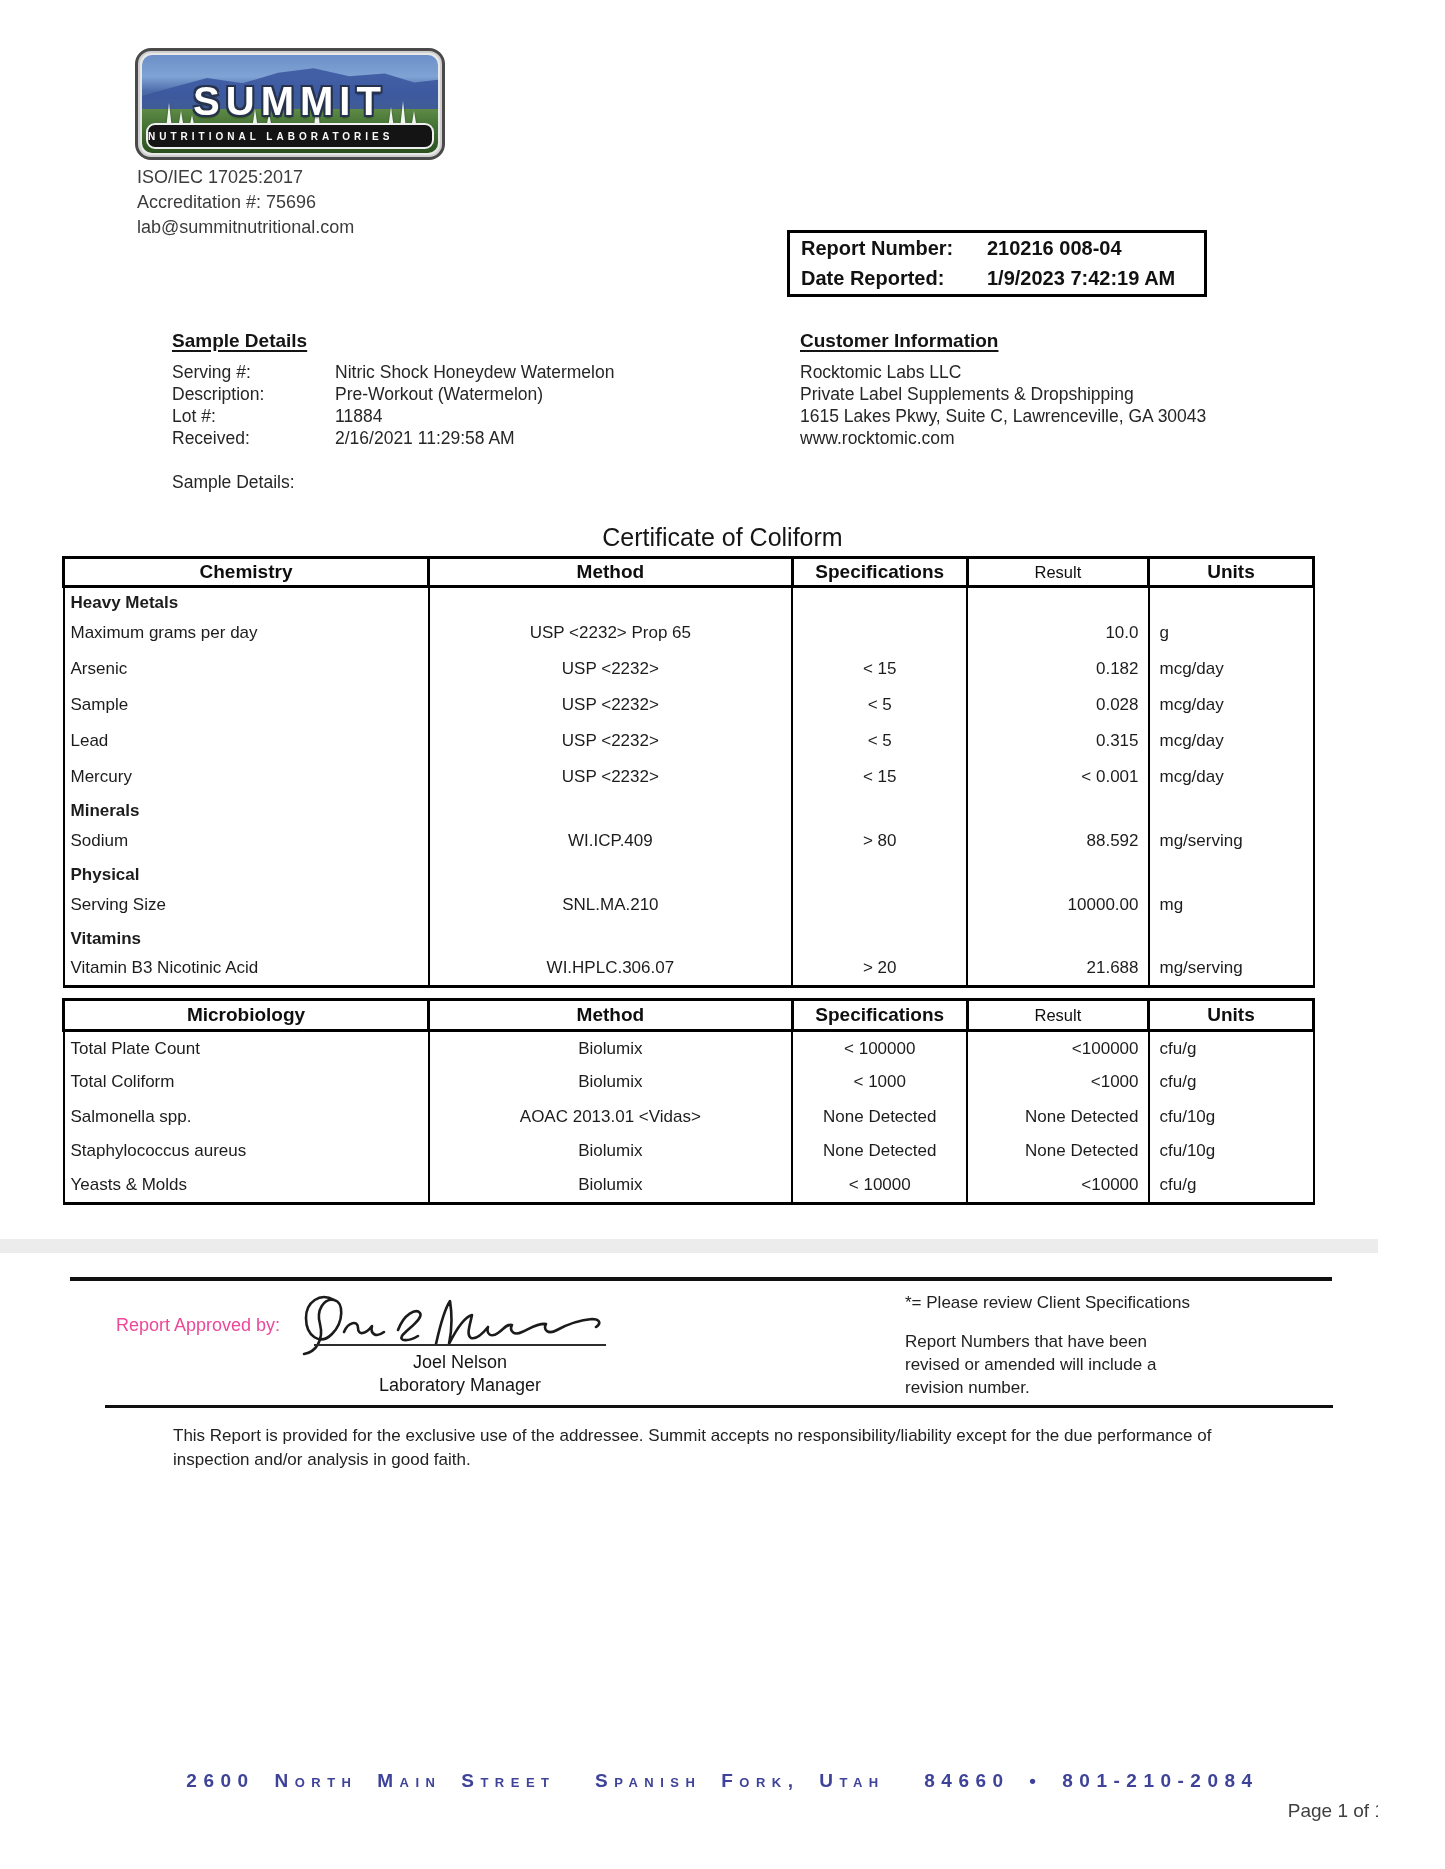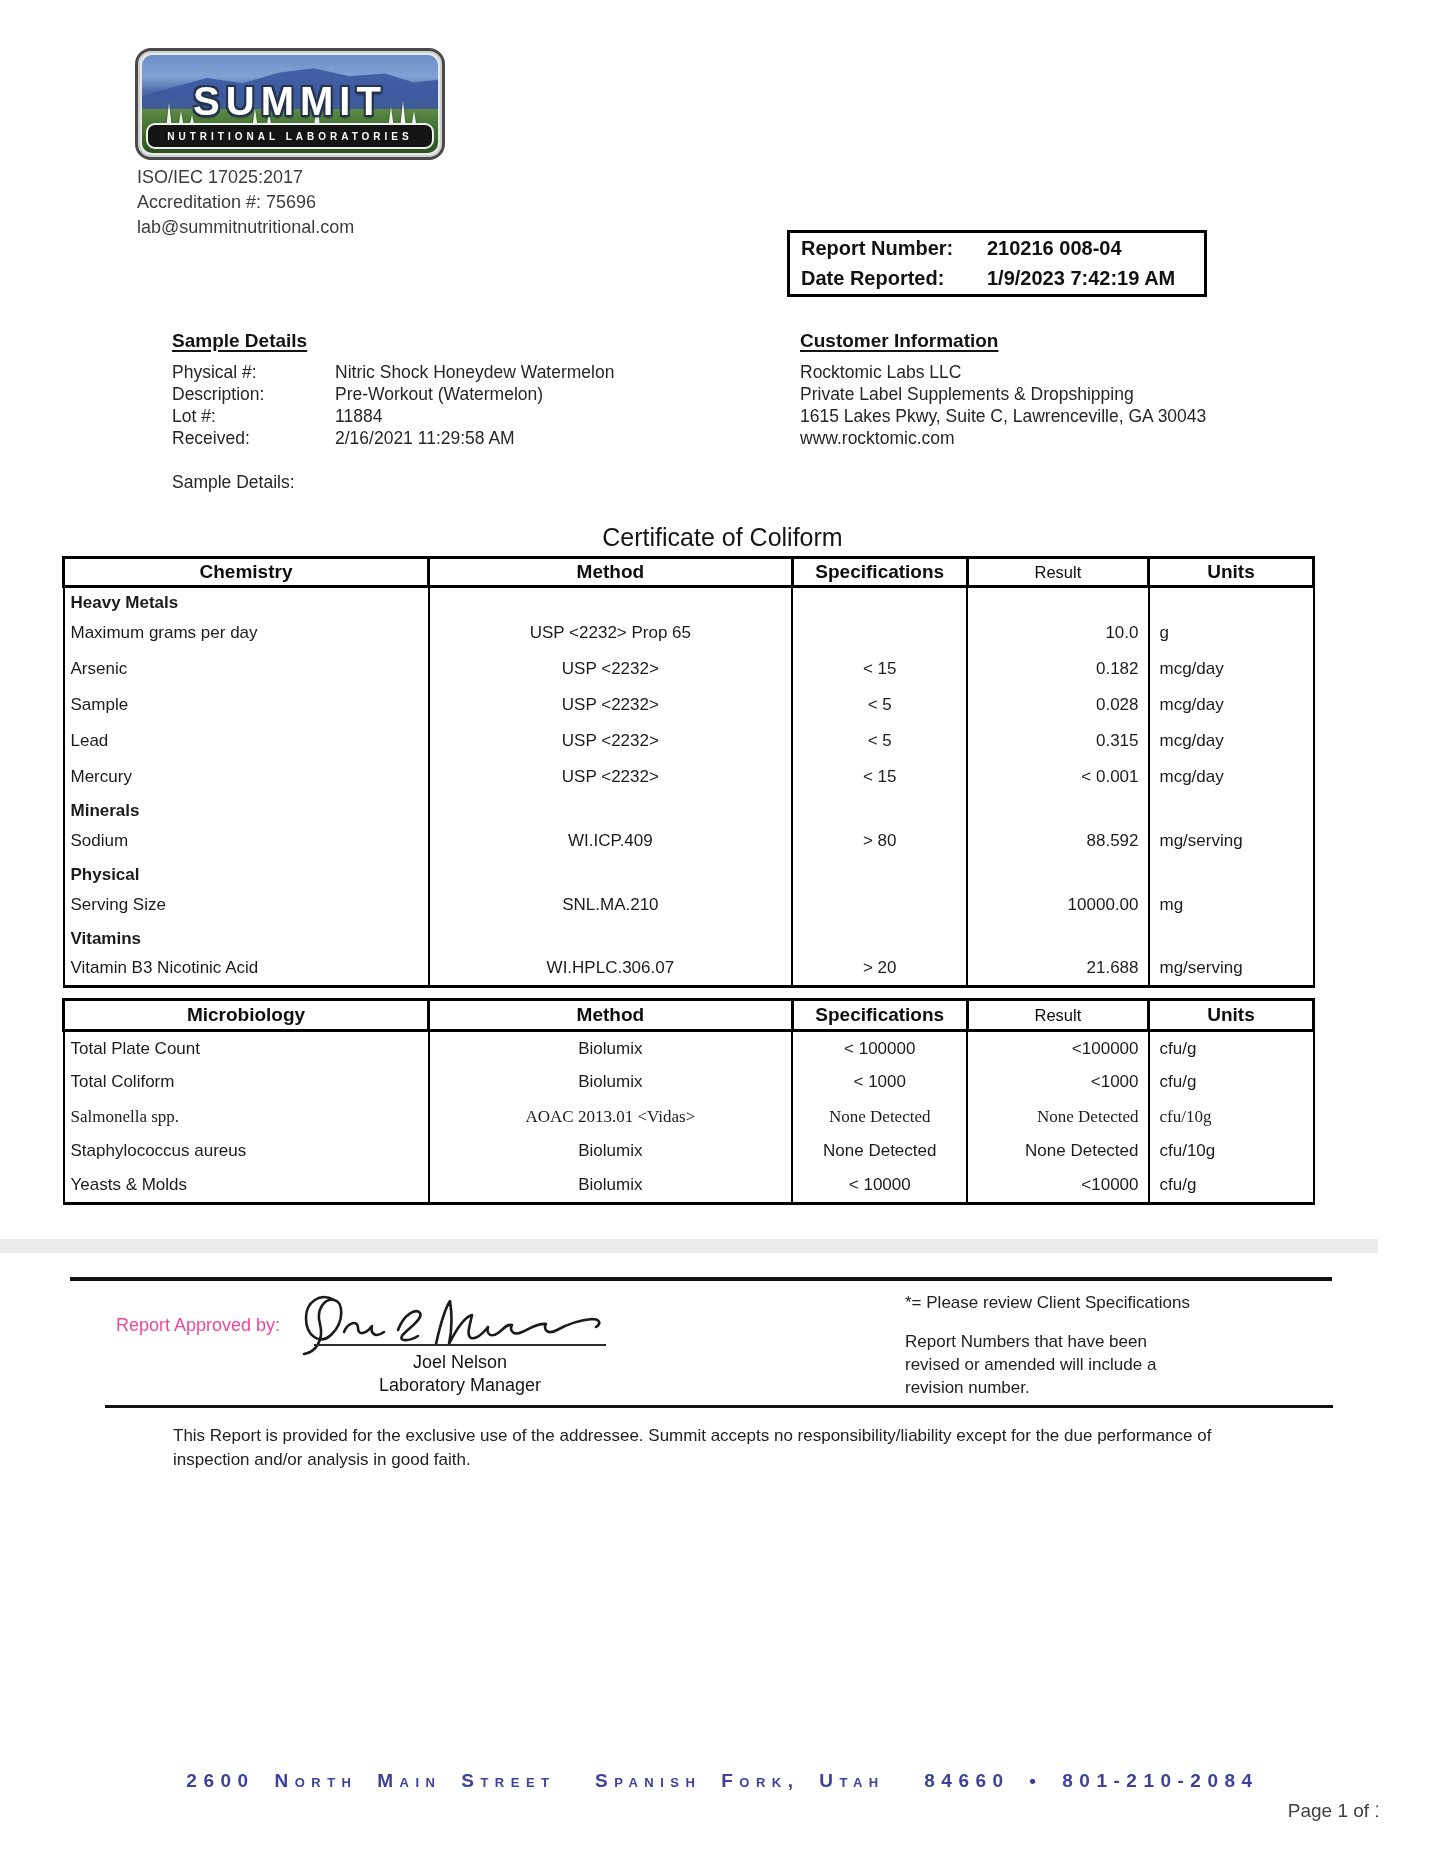--- a/index.html
+++ b/index.html
@@ -26,21 +26,21 @@
   }
   .logo-brand{
     position:absolute; left:0; right:0; top:24%; text-align:center;
     font-size:40px; font-weight:bold; letter-spacing:6px; color:#ffffff;
     text-shadow:-2px -2px 0 #26334d, 2px -2px 0 #26334d, -2px 2px 0 #26334d, 2px 2px 0 #26334d, 0 3px 2px rgba(0,0,0,.5);
   }
   .spike{position:absolute; bottom:24%; width:0; height:0; border-left:3px solid transparent; border-right:3px solid transparent; border-bottom:26px solid #f2f6f2; filter:drop-shadow(0 1px 1px rgba(0,0,0,.4));}
   .logo-banner{
     position:absolute; left:4px; right:4px; bottom:4px; height:22px;
     background:#141414; border:2px solid #f0f0f0; border-radius:9px;
-    display:flex; align-items:center; justify-content:center;
+    display:flex; align-items:center; justify-content:flex-start;
   }
   .logo-tagline{font-size:10px; font-weight:bold; letter-spacing:4px; color:#fafafa; white-space:nowrap;}
 
   
   .lab-lines{left:137px; top:165px; font-size:18px; line-height:25px; color:#3c3c3c;}
 
   
   .report-box{
     left:787px; top:230px; width:420px; height:67px; border:3px solid #000; box-sizing:border-box;
     display:grid; grid-template-columns:186px 1fr; grid-template-rows:1fr 1fr;
@@ -135,21 +135,21 @@
   <div class="abs report-box">
     <span>Report Number:</span>
     <span>210216 008-04</span>
     <span>Date Reported:</span>
     <span>1/9/2023 7:42:19 AM</span>
   </div>
 
   <div class="abs sample-block">
     <div class="block-heading">Sample Details</div>
     <div class="sample-grid" id="sample-rows">
-        <div>Physical #:</div>
+        <div>Serving #:</div>
         <div>Nitric Shock Honeydew Watermelon</div>
         <div>Description:</div>
         <div>Pre-Workout (Watermelon)</div>
         <div>Lot #:</div>
         <div>11884</div>
         <div>Received:</div>
         <div>2/16/2021 11:29:58 AM</div>
       </div>
   </div>
   <div class="abs sample-extra">Sample Details:</div>
@@ -296,21 +296,21 @@
           <td class="c-result">&lt;100000</td>
           <td class="c-units">cfu/g</td>
         </tr>
         <tr class="data-row" style="height: 34.5px;">
           <td class="c-name">Total Coliform</td>
           <td class="c-method">Biolumix</td>
           <td class="c-spec">&lt; 1000</td>
           <td class="c-result">&lt;1000</td>
           <td class="c-units">cfu/g</td>
         </tr>
-        <tr class="data-row" style="height: 34.5px; font-family: Liberation Serif, serif;">
+        <tr class="data-row" style="height: 34.5px;">
           <td class="c-name">Salmonella spp.</td>
           <td class="c-method">AOAC 2013.01 &lt;Vidas&gt;</td>
           <td class="c-spec">None Detected</td>
           <td class="c-result">None Detected</td>
           <td class="c-units">cfu/10g</td>
         </tr>
         <tr class="data-row" style="height: 34.5px; padding-left: 25px;">
           <td class="c-name">Staphylococcus aureus</td>
           <td class="c-method">Biolumix</td>
           <td class="c-spec">None Detected</td>

